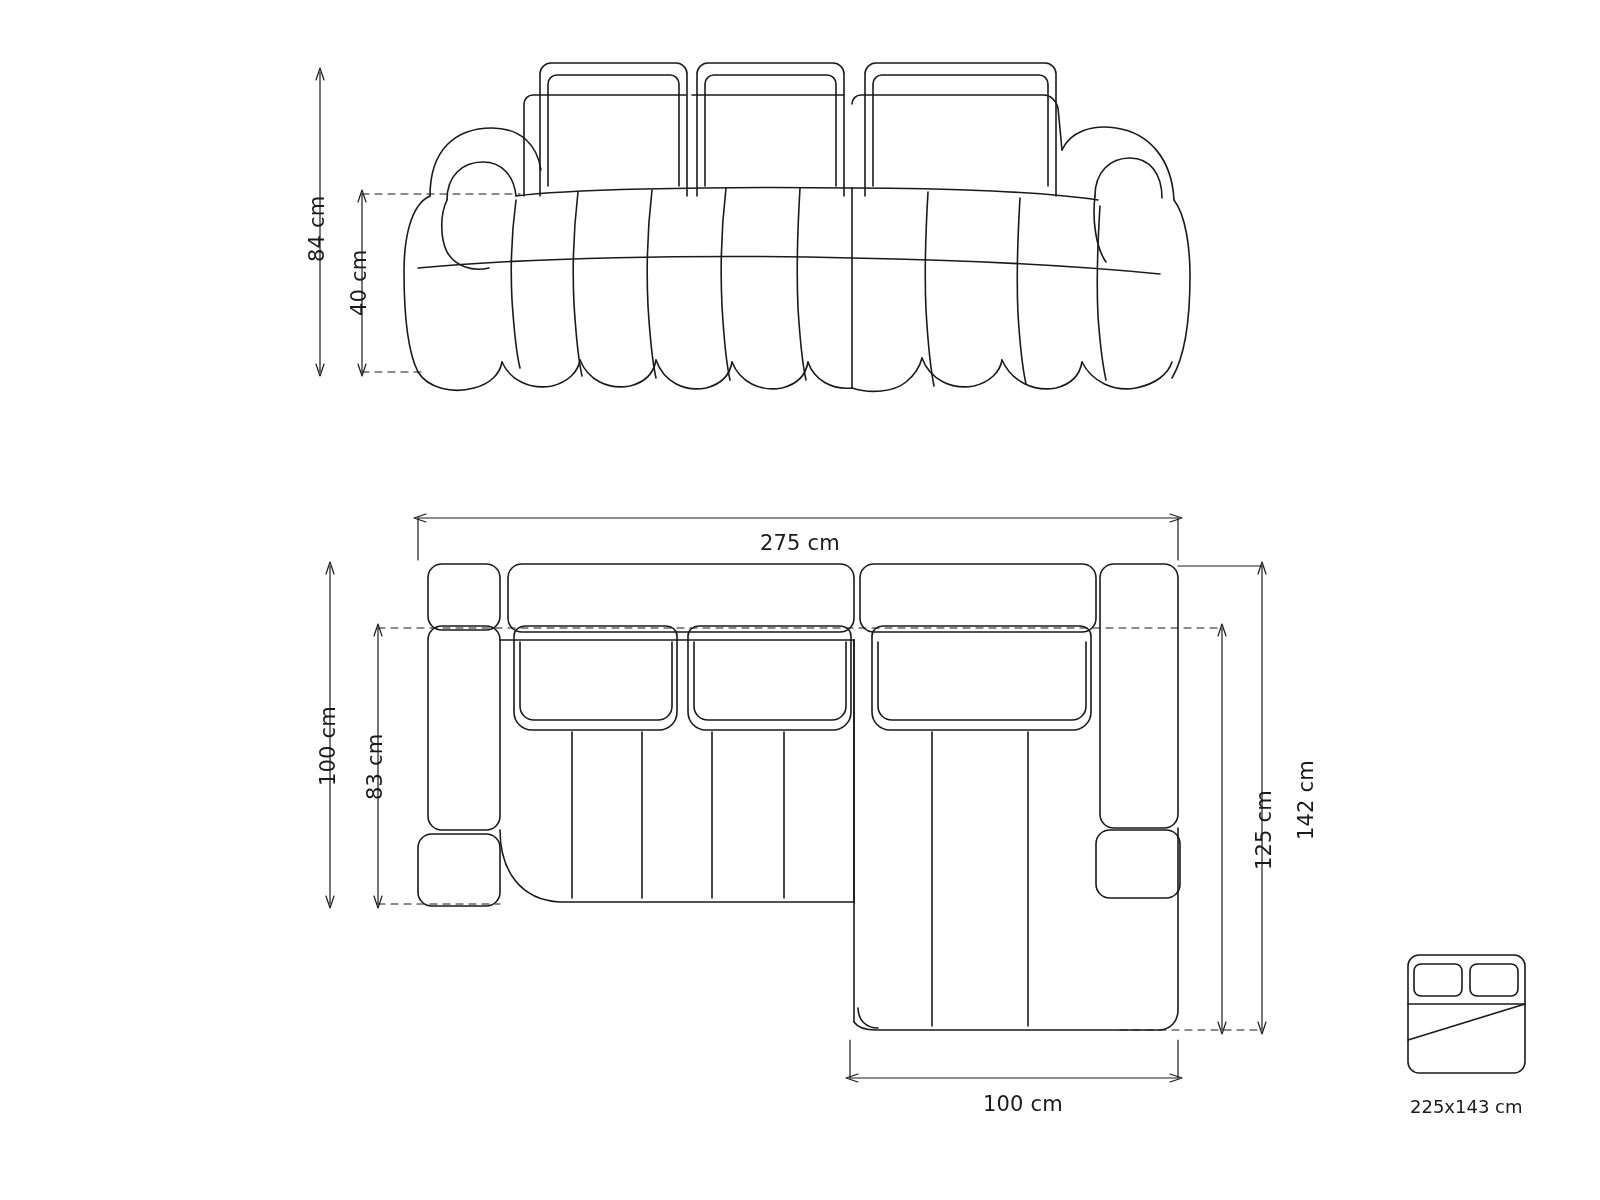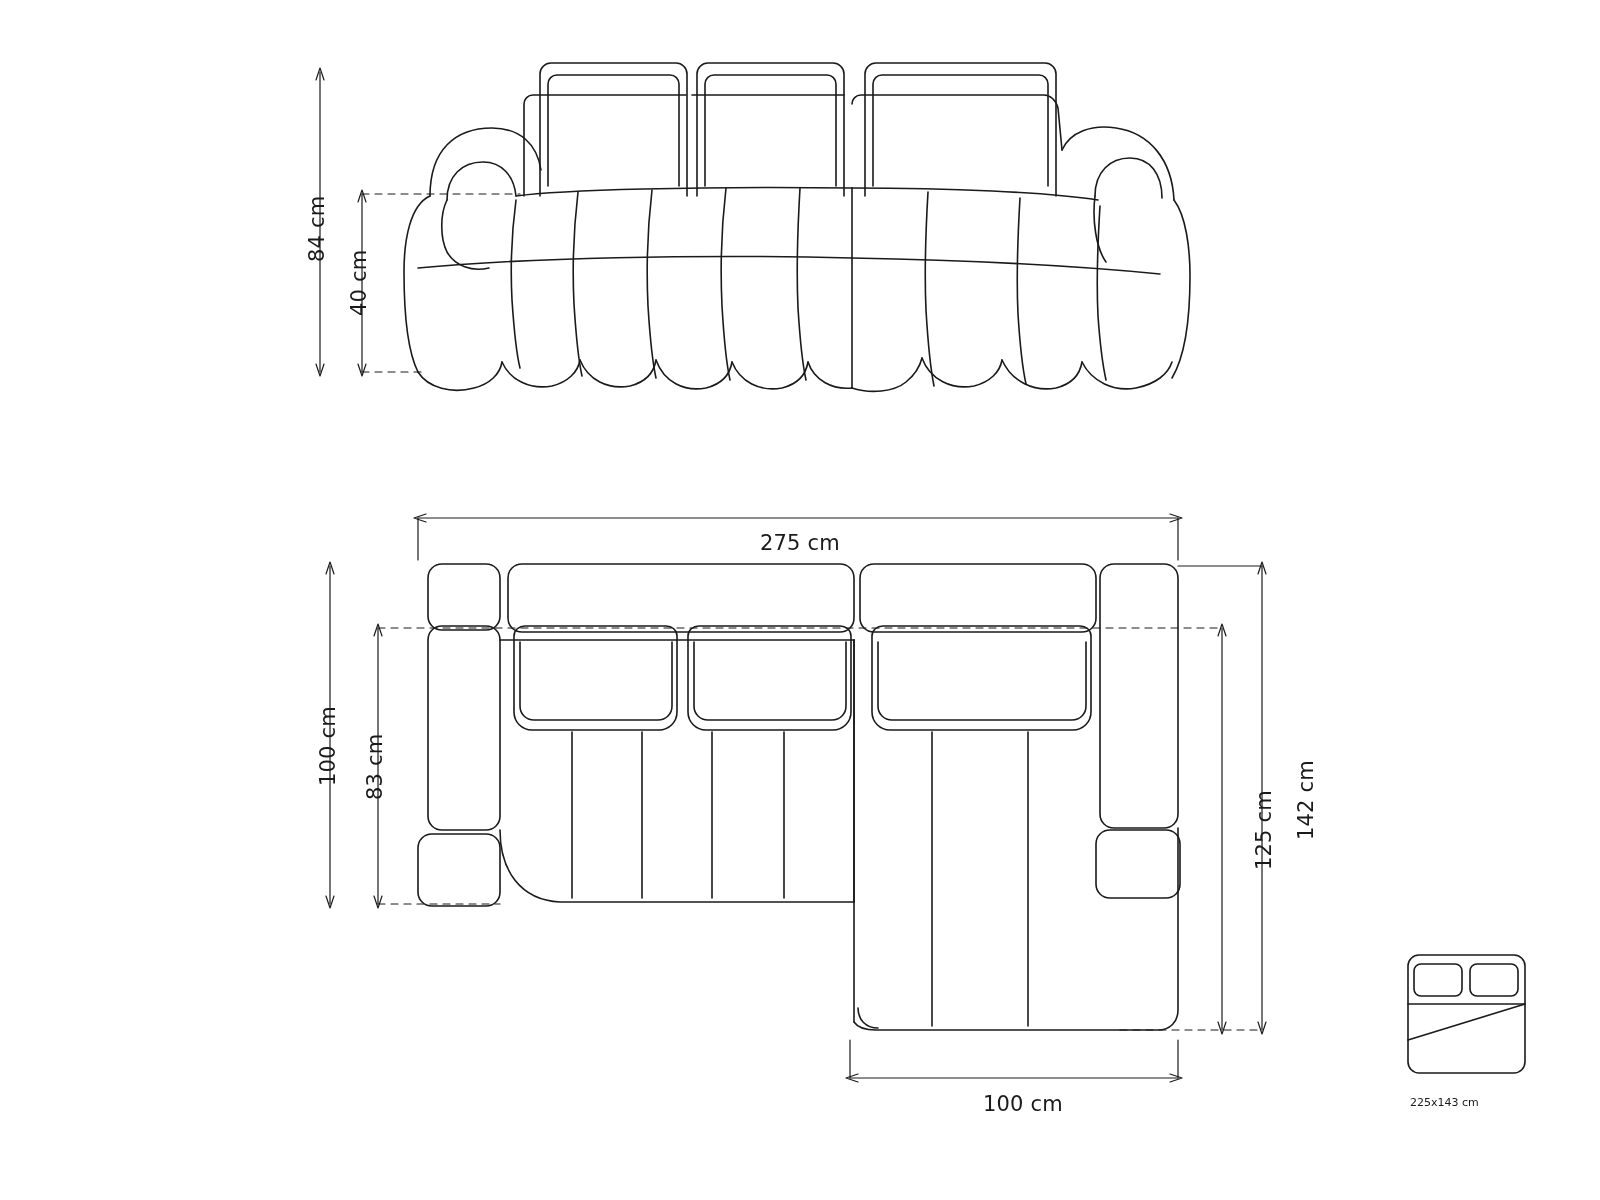--- a/index.html
+++ b/index.html
@@ -32,21 +32,21 @@
     font-size: 21px;
     letter-spacing: 0.2px;
     color: #1a1a1a;
     white-space: nowrap;
   }
   .dim-label.vert {
     transform-origin: 0 0;
   }
   .small-label {
     position: absolute;
-    font-size: 11px;
+    font-size: 18px;
     color: #1a1a1a;
     white-space: nowrap;
   }
 </style>
 </head>
 <body>
 
 <div id="root">
 
   <svg class="layer" viewBox="0 0 1600 1200">

